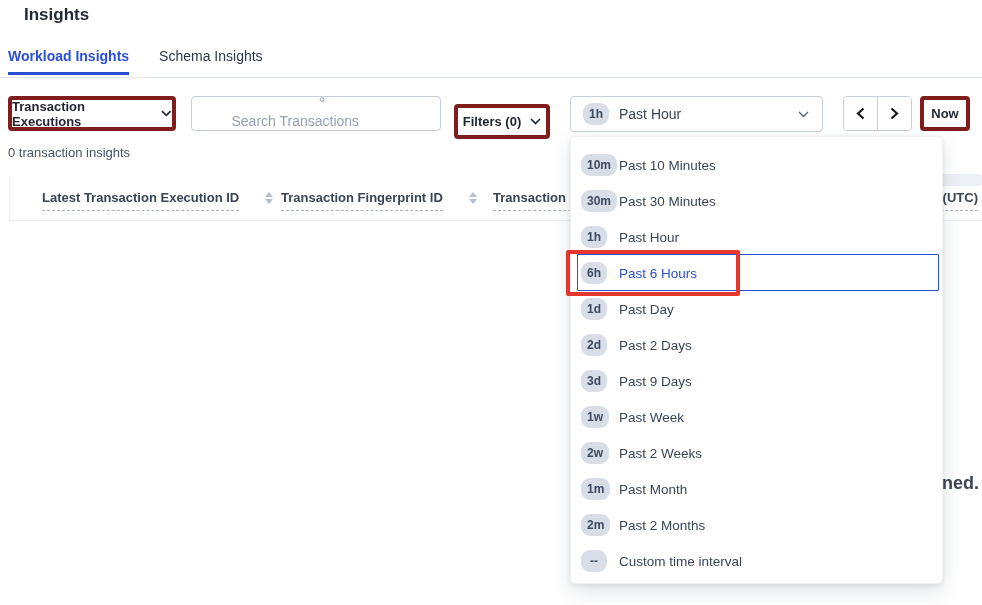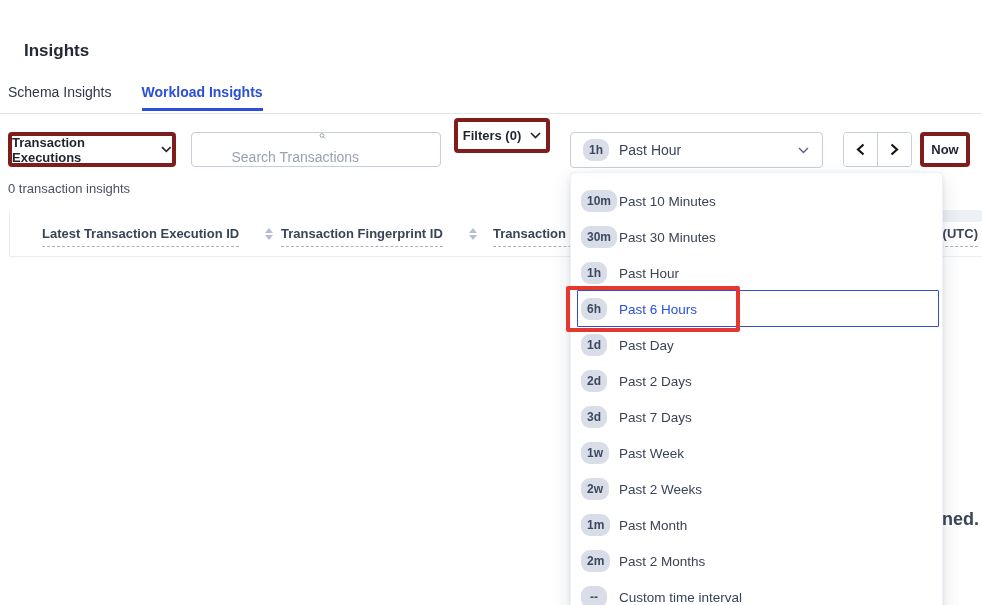--- a/index.html
+++ b/index.html
@@ -1,21 +1,21 @@
 <!DOCTYPE html>
 <html><head>
 <meta charset="utf-8">
 <style>
   html,body{margin:0;padding:0;}
   body{
     width:982px;height:605px;position:relative;overflow:hidden;
     background:#ffffff;font-family:"Liberation Sans", sans-serif;
     -webkit-font-smoothing:antialiased;
   }
-  .abs{position:absolute;margin-top:36px;}
+  .abs{position:absolute;}
 
   
   .page-title{left:24px;top:5px;font-size:17px;font-weight:700;color:#242a35;}
   .tabs{left:8px;top:48px;display:flex;gap:30px;}
   .tab{font-size:14px;color:#2e3848;padding-bottom:8px;cursor:pointer;white-space:nowrap;}
   .tab.active{color:#2b4fd6;font-weight:700;border-bottom:3px solid #2b4fd6;}
   .tabs-divider{left:0;right:0;top:77px;height:1px;background:#e0e6ee;}
 
   
   .btn{
@@ -27,21 +27,21 @@
   .search-box{
     left:191px;top:96px;width:250px;height:35px;box-sizing:border-box;
     border:1px solid #c6cedb;border-radius:4px;background:#fff;
     display:flex;align-items:center;padding-left:12px;gap:9px;flex-direction:column;
   }
   .search-box input{
     border:none;outline:none;flex:1;font-size:14px;color:#394455;
     font-family:"Liberation Sans", sans-serif;background:transparent;min-width:0;
   }
   .search-box input::placeholder{color:#98a1b3;}
-  .btn-filters{left:454px;top:82px;width:96px;height:35px;}
+  .btn-filters{left:454px;top:104px;width:96px;height:35px;}
   .time-control{
     left:570px;top:96px;width:253px;height:36px;box-sizing:border-box;
     border:1px solid #c6cedb;border-radius:4px;background:#fff;
     display:flex;align-items:center;padding-left:12px;cursor:pointer;
   }
   .time-control .time-label{position:absolute;left:48px;font-size:14px;color:#394455;}
   .time-control .chev{position:absolute;right:13px;}
   .badge{
     display:inline-block;background:#d8dde8;border-radius:9px;
     font-size:12px;font-weight:700;color:#3d4961;padding:4px 6px;min-width:14px;text-align:center;
@@ -89,22 +89,22 @@
     left:566px;top:250px;width:174px;height:46px;box-sizing:border-box;
     border:4px solid #e5372e;border-radius:2px;z-index:30;pointer-events:none;
   }
 </style>
 </head>
 <body>
 
 <div class="abs page-title">Insights</div>
 
 <div class="abs tabs">
+    <div class="tab active"><span>Workload Insights</span></div>
     <div class="tab"><span>Schema Insights</span></div>
-    <div class="tab active"><span>Workload Insights</span></div>
   </div>
 <div class="abs tabs-divider"></div>
 
 <div class="abs btn btn-type">
   <span>Transaction Executions</span>
   <svg width="11" height="7" viewBox="0 0 11 7">
       <polyline points="1,1 5.5,5.5 10,1" fill="none" stroke="#242a35" stroke-width="1.7"></polyline>
     </svg>
 </div>
 
@@ -199,21 +199,21 @@
     <div class="dd-item">
     <span class="badge">1d</span>
     <span class="dd-label">Past Day</span>
   </div>
     <div class="dd-item">
     <span class="badge">2d</span>
     <span class="dd-label">Past 2 Days</span>
   </div>
     <div class="dd-item">
     <span class="badge">3d</span>
-    <span class="dd-label">Past 7 Days</span>
+    <span class="dd-label">Past 9 Days</span>
   </div>
     <div class="dd-item">
     <span class="badge">1w</span>
     <span class="dd-label">Past Week</span>
   </div>
     <div class="dd-item">
     <span class="badge">2w</span>
     <span class="dd-label">Past 2 Weeks</span>
   </div>
     <div class="dd-item">

